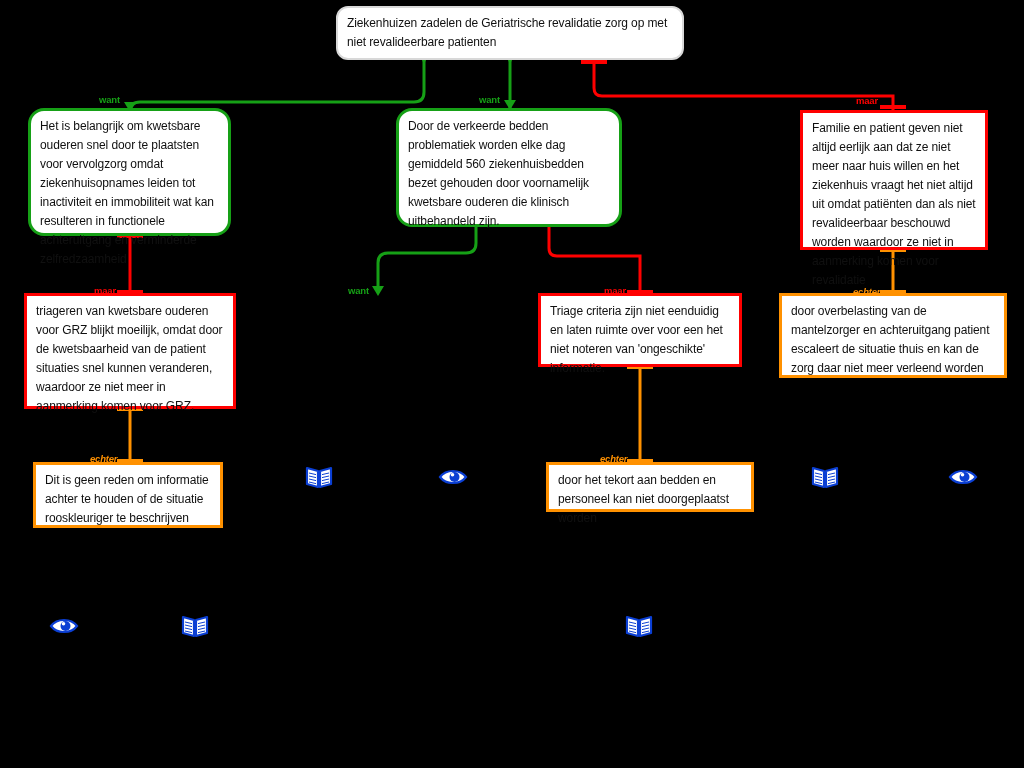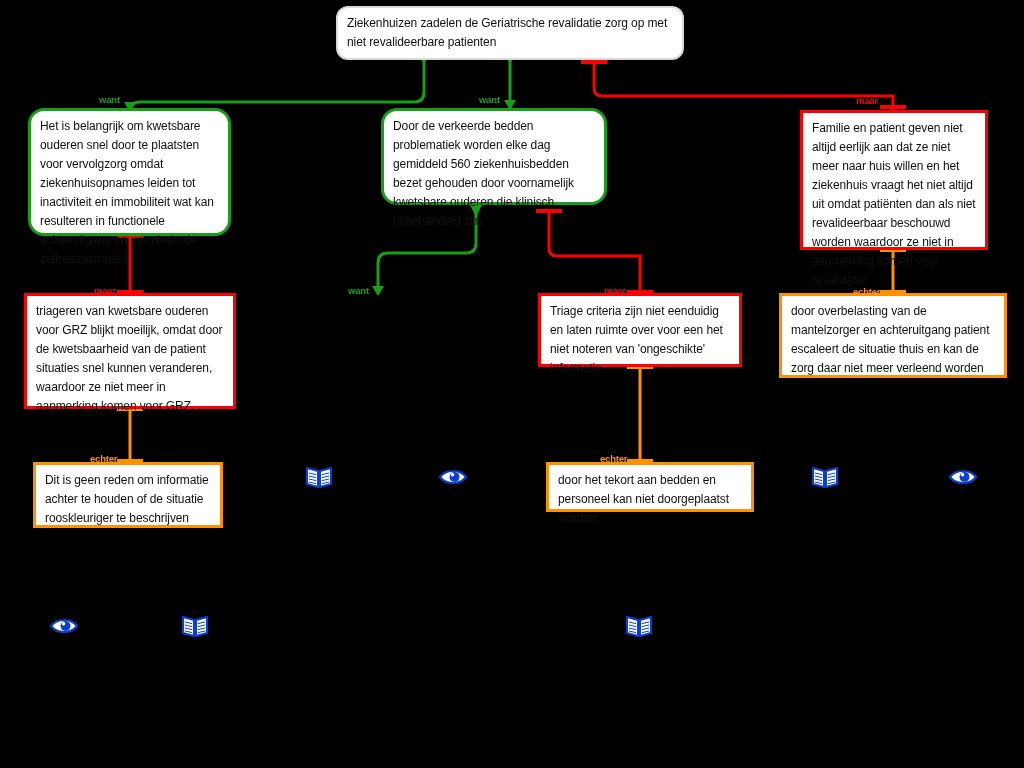--- a/index.html
+++ b/index.html
@@ -53,21 +53,21 @@
   }
   .edge-label {
     position: absolute;
     font-size: 9.5px;
     font-weight: bold;
     letter-spacing: -0.2px;
     white-space: nowrap;
   }
   .edge-label.green { color: #16a016; text-align: right; }
   .edge-label.red   { color: #ff0000; }
-  .edge-label.orange{ color: #ff9100; }
+  .edge-label.orange{ color: #ff9100; font-style: italic; }
 
   .icon {
     position: absolute;
     width: 30px;
     height: 30px;
   }
   .icon svg { display: block; }
 </style>
 </head>
 <body>
@@ -128,21 +128,21 @@
       <path d="M 640,367 L 640,462" fill="none" stroke="#ff9100" stroke-width="3"></path>
       <line x1="627" y1="367" x2="653" y2="367" stroke="#ff9100" stroke-width="4"></line>
       <line x1="627" y1="461" x2="653" y2="461" stroke="#ff9100" stroke-width="4"></line>
     </g>
   </svg>
 
   <div class="node root" style="left:336px; top:6px; width:348px; min-height:44px;">Ziekenhuizen zadelen de Geriatrische revalidatie zorg op met niet revalideerbare patienten</div>
 
   <div class="node green" style="left:28px; top:108px; width:203px; height:128px;">Het is belangrijk om kwetsbare ouderen snel door te plaatsten voor vervolgzorg omdat ziekenhuisopnames leiden  tot inactiviteit en immobiliteit wat kan resulteren in functionele achteruitgang en verminderde zelfredzaamheid</div>
 
-  <div class="node green" style="left:381px; top:108px; width:226px; height:97px;">Door de verkeerde bedden problematiek worden elke dag gemiddeld 560 ziekenhuisbedden bezet gehouden door voornamelijk kwetsbare ouderen die klinisch uitbehandeld zijn.</div>
+  <div class="node green" style="left:396px; top:108px; width:226px; height:119px;">Door de verkeerde bedden problematiek worden elke dag gemiddeld 560 ziekenhuisbedden bezet gehouden door voornamelijk kwetsbare ouderen die klinisch uitbehandeld zijn.</div>
 
   <div class="node red" style="left:800px; top:110px; width:188px; height:140px;">Familie en patient geven niet altijd eerlijk aan dat ze niet meer naar huis willen en het ziekenhuis vraagt het niet altijd uit omdat patiënten dan als niet revalideerbaar beschouwd worden waardoor ze niet in aanmerking komen voor revalidatie</div>
 
   <div class="node red" style="left:24px; top:293px; width:212px; height:116px;">triageren van kwetsbare ouderen voor GRZ blijkt moeilijk, omdat door de kwetsbaarheid van de patient situaties snel kunnen veranderen, waardoor ze niet meer in aanmerking komen voor GRZ.</div>
 
 
   <div class="node orange" style="left:779px; top:293px; width:228px; height:85px;">door overbelasting van de mantelzorger en achteruitgang patient escaleert de situatie thuis en kan de zorg daar niet meer verleend worden</div>
 
   <div class="node red" style="left:538px; top:293px; width:204px; height:74px;">Triage criteria zijn niet eenduidig en laten ruimte over voor een het niet noteren van 'ongeschikte' informatie.</div>
 

